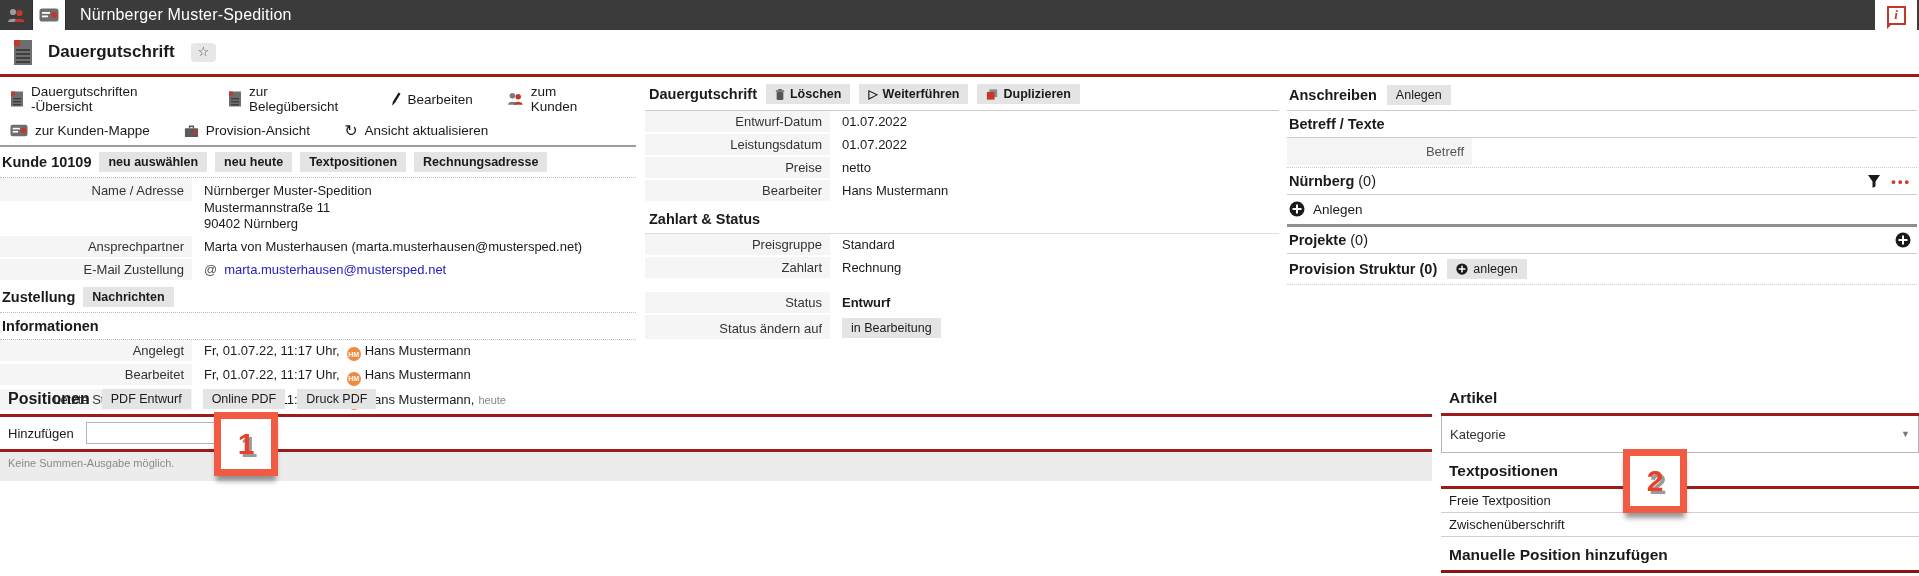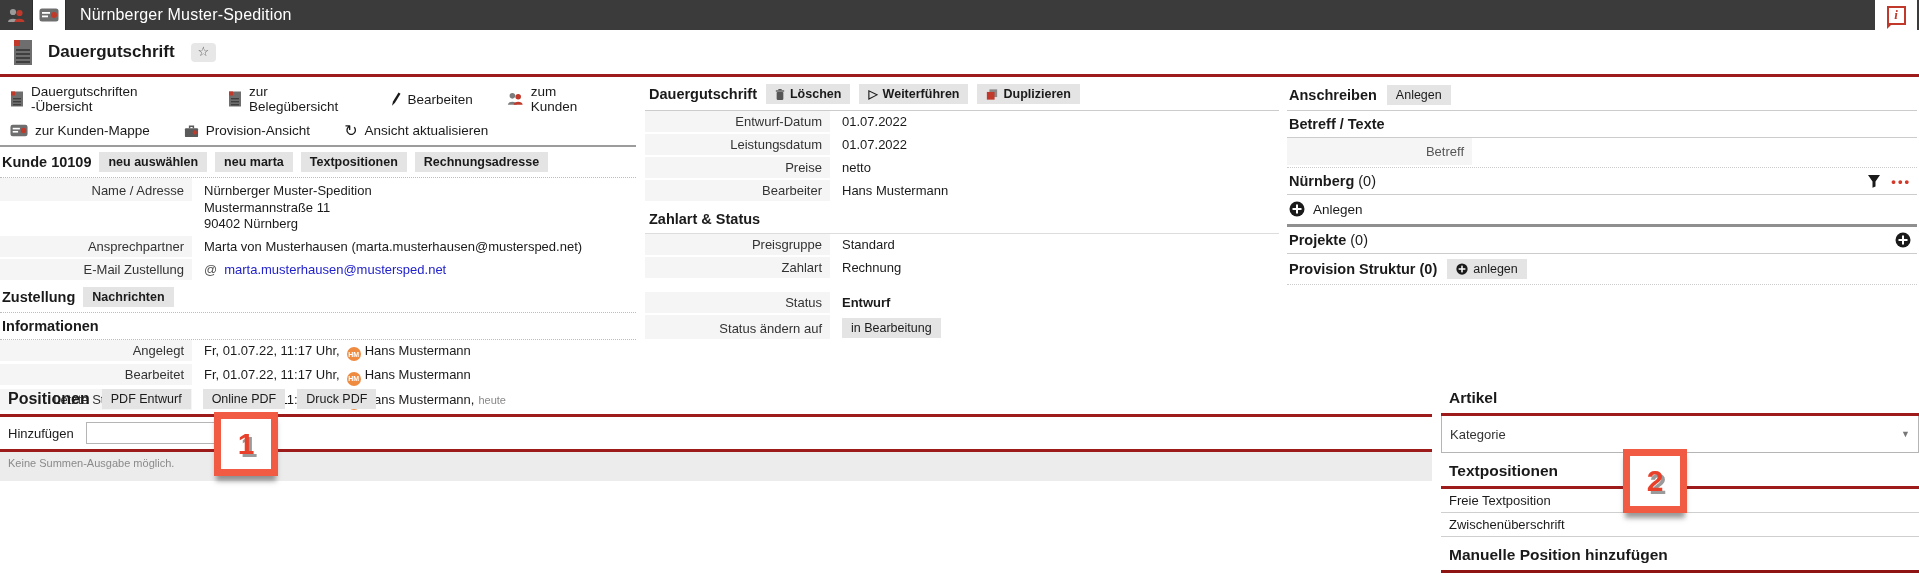--- a/index.html
+++ b/index.html
@@ -206,21 +206,21 @@
         <span style="font-size:16px; line-height:12px; color:#1a1a1a;">↻</span>
         <span>Ansicht aktualisieren</span>
       </span>
     </div>
 
     <div class="nav-sep"></div>
 
     <div class="sec-header">
       <span>Kunde 10109</span>
       <span class="btn">neu auswählen</span>
-      <span class="btn">neu marta</span>
+      <span class="btn">neu heute</span>
       <span class="btn">Textpositionen</span>
       <span class="btn">Rechnungsadresse</span>
     </div>
 
     <div class="frow">
       <div class="flabel" style="padding-top:5px;">Name / Adresse</div>
       <div class="fvalue" style="padding-top:5px;">
         <div class="addr-line">Nürnberger Muster-Spedition</div>
         <div class="addr-line">Mustermannstraße 11</div>
         <div class="addr-line">90402 Nürnberg</div>

